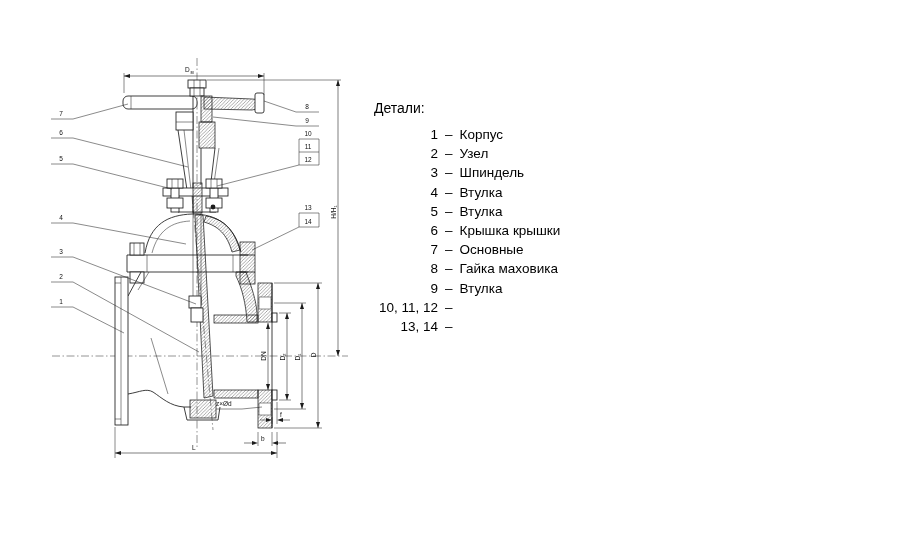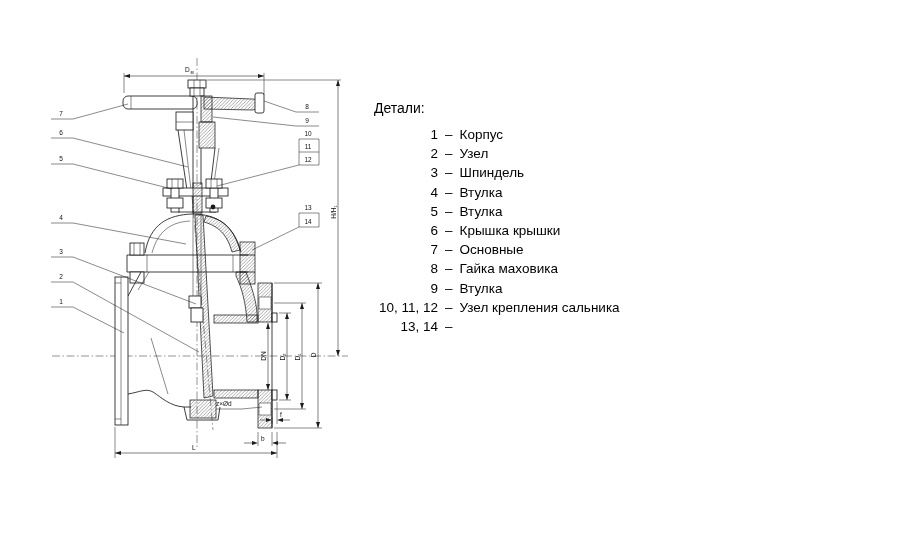--- a/index.html
+++ b/index.html
@@ -266,21 +266,20 @@
           <span>Гайка маховика</span>
         </div>
       <div class="row">
           <span class="num">9</span>
           <span class="dash">–</span>
           <span>Втулка</span>
         </div>
       <div class="row">
           <span class="num">10, 11, 12</span>
           <span class="dash">–</span>
-          <span>Узел крепления сальника</span>
         </div>
       <div class="row">
           <span class="num">13, 14</span>
           <span class="dash">–</span>
         </div>
     </div>
   </div>
 </div>
 
 </body></html>

